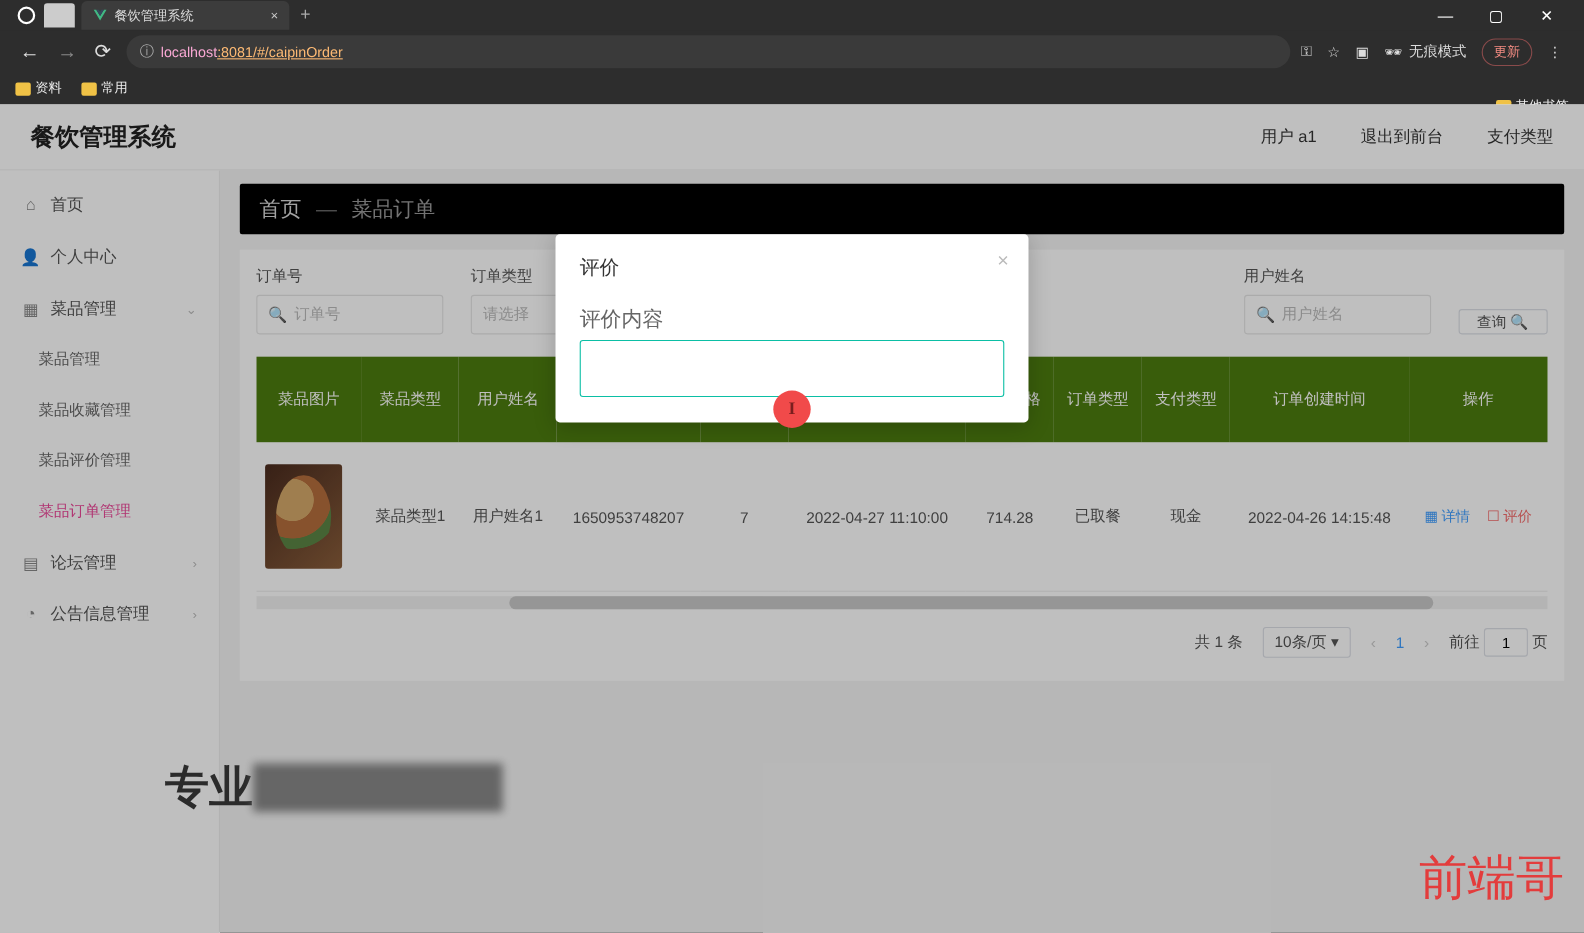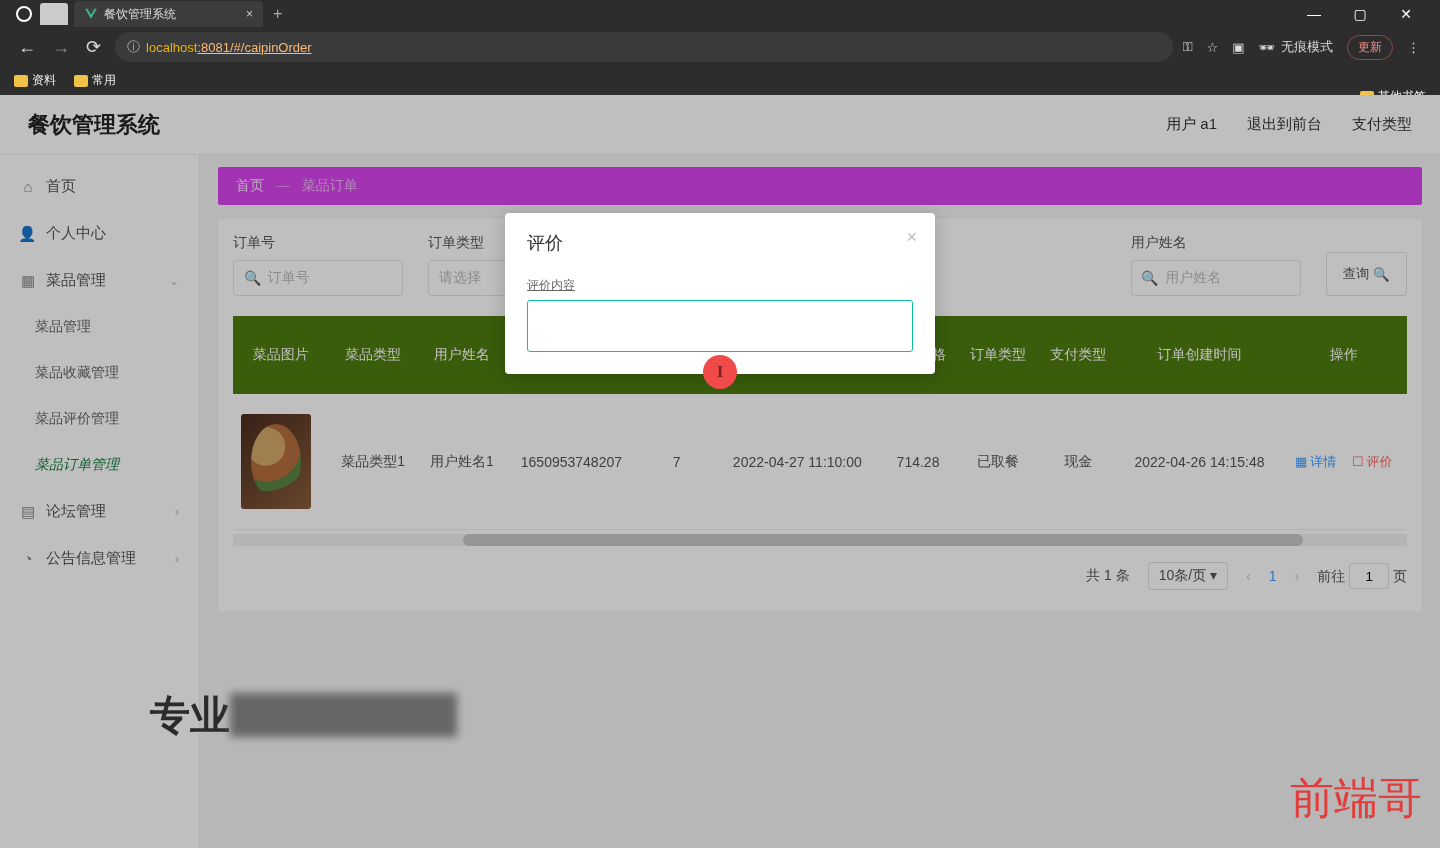--- a/index.html
+++ b/index.html
@@ -15,56 +15,56 @@
 .tab .vue-icon svg { width: 14px; height: 14px; }
 .tab .close { margin-left: 70px; color: #ccc; cursor: pointer; }
 .tab-bar .new-tab { color: #aaa; font-size: 16px; margin-left: 10px; cursor: pointer; }
 .window-ctrl { margin-left: auto; display: flex; gap: 18px; color: #fff; font-size: 14px; padding-right: 12px; }
 .window-ctrl span { cursor: pointer; width: 28px; text-align: center; }
 
 .addr-bar { display: flex; align-items: center; padding: 4px 10px; height: 38px; }
 .nav-ico { color: #ddd; font-size: 18px; margin: 0 8px; cursor: pointer; }
 .url-box { flex: 1; background: #3a3a3a; border-radius: 16px; height: 30px; display: flex; align-items: center; padding: 0 12px; color: #ddd; font-size: 13px; margin-left: 6px; }
 .url-box .info-ico { margin-right: 6px; color: #aaa; }
-.url-box .host { color: #eab308; }
+.url-box .host { color: #f9a8d4; }
 .url-box .path { color: #fdba74; text-decoration: underline; }
 .addr-right { display: flex; align-items: center; gap: 14px; padding: 0 10px; color: #ddd; font-size: 13px; }
 .addr-right .incognito { display: flex; align-items: center; gap: 6px; }
 .addr-right .update-btn { border: 1px solid #8a4b4b; color: #f28b82; padding: 3px 10px; border-radius: 14px; font-size: 12px; }
 .bookmarks { display: flex; align-items: center; padding: 4px 14px; height: 29px; font-size: 12px; color: #eee; }
 .bm { display: flex; align-items: center; gap: 4px; margin-right: 18px; cursor: pointer; }
 .folder-ico { width: 14px; height: 12px; background: #f0c246; border-radius: 2px; display: inline-block; }
 .bm-right { margin-left: auto; display: flex; align-items: center; gap: 4px; margin-top: 32px; }
 
 
 .app-area { position: absolute; top: 95px; left: 0; right: 0; bottom: 0; background: #f5f5f5; display: flex; flex-direction: column; }
 .app-header { background: #fff; height: 60px; display: flex; align-items: center; padding: 0 28px; border-bottom: 1px solid #eee; }
 .app-title { font-size: 22px; font-weight: bold; color: #222; }
-.app-header-right { margin-left: auto; display: flex; gap: 30px; font-size: 15px; color: #333; }
+.app-header-right { margin-left: auto; display: flex; gap: 40px; font-size: 15px; color: #333; }
 .app-header-right span { cursor: pointer; }
 
 .app-body { display: flex; flex: 1; }
 .sidebar { width: 200px; background: #fff; border-right: 1px solid #eee; padding-top: 8px; font-size: 15px; color: #555; }
 .side-item { display: flex; align-items: center; padding: 14px 20px; cursor: pointer; gap: 10px; position: relative; }
 .side-item.sub { padding-left: 35px; font-size: 14px; color: #666; }
-.side-item.active { color: #15803d; font-style: italic; }
+.side-item.active { color: #ec4899; }
 .side-item .chev { margin-left: auto; color: #bbb; font-size: 12px; }
 .side-ico { width: 16px; height: 16px; display: inline-flex; align-items: center; justify-content: center; color: #888; }
 
 .main-col { flex: 1; padding: 12px 18px; position: relative; }
-.breadcrumb { background: #d946ef; padding: 10px 18px; color: rgba(255,255,255,0.6); font-size: 14px; border-radius: 2px; }
+.breadcrumb { background: #000000; padding: 10px 18px; color: rgba(255,255,255,0.6); font-size: 19px; border-radius: 2px; }
 .breadcrumb a { color: rgba(255,255,255,0.85); text-decoration: none; }
 .breadcrumb .sep { margin: 0 8px; color: rgba(255,255,255,0.4); }
 
 .content-card { background: #fff; margin-top: 14px; padding: 15px; }
 .filters { display: flex; gap: 25px; flex-wrap: wrap; }
 .filter-group { display: flex; flex-direction: column; gap: 8px; font-size: 14px; color: #555; }
 .filter-group label { font-weight: normal; }
 .filter-group .inp { border: 1px solid #e5e5e5; height: 36px; width: 170px; border-radius: 3px; padding: 0 10px; color: #bbb; display: flex; align-items: center; gap: 6px; }
-.search-btn { background: #fff; border: 1px solid #dcdfe6; height: 44px; padding: 0 16px; border-radius: 3px; color: #555; cursor: pointer; display: flex; align-items: center; gap: 4px; align-self: flex-end; }
+.search-btn { background: #fff; border: 1px solid #dcdfe6; height: 23px; padding: 0 16px; border-radius: 3px; color: #555; cursor: pointer; display: flex; align-items: center; gap: 4px; align-self: flex-end; }
 
 .table-wrap { margin-top: 20px; overflow-x: auto; }
 table { width: 100%; border-collapse: collapse; }
 thead th { background: #4d7c0f; color: #fff; font-weight: normal; padding: 30px 8px; font-size: 14px; text-align: center; margin-top: 28px; }
 tbody td { padding: 20px 8px; text-align: center; font-size: 14px; color: #555; border-bottom: 1px solid #eee; }
 .pizza-img { width: 70px; height: 95px; background: linear-gradient(135deg,#4a2b1e,#8a5e3b); border-radius: 3px; position: relative; overflow: hidden; }
 .pizza-img::after { content: ""; position: absolute; inset: 10px; background: radial-gradient(circle at 30% 30%, #d4a96a 0 30%, #b56e3d 31% 55%, #5b8544 56% 70%, transparent 71%); border-radius: 50%; }
 .action-link { color: #409eff; cursor: pointer; font-size: 13px; display: inline-flex; gap: 3px; align-items: center; }
 .action-link.warn { color: #f56c6c; }
 .h-scroll { height: 12px; background: #f0f0f0; margin-top: 4px; position: relative; }
@@ -73,21 +73,21 @@
 .pagination { display: flex; justify-content: flex-end; align-items: center; gap: 18px; padding: 16px 0 6px; font-size: 14px; color: #555; }
 .pagination .sel { border: 1px solid #dcdfe6; padding: 4px 10px; border-radius: 3px; }
 .pagination .num { color: #409eff; }
 .pagination .goto input { width: 40px; border: 1px solid #dcdfe6; height: 26px; text-align: center; border-radius: 3px; }
 
 
 .modal-mask { position: absolute; inset: 0; background: rgba(0,0,0,0.25); z-index: 50; }
 .modal { position: absolute; top: 118px; left: 50%; transform: translateX(-50%); width: 430px; background: #fff; border-radius: 4px; z-index: 60; padding: 18px 22px; box-shadow: 0 4px 20px rgba(0,0,0,0.2); }
 .modal-title { font-size: 18px; color: #333; }
 .modal-close { position: absolute; top: 14px; right: 18px; color: #bbb; cursor: pointer; font-size: 18px; }
-.modal-label { font-size: 12px; color: #666; margin-top: 22px; margin-bottom: 6px; text-decoration: underline; }
+.modal-label { font-size: 19px; color: #666; margin-top: 22px; margin-bottom: 6px; }
 .modal textarea { width: 100%; height: 52px; border: 1px solid #0bbfa5; border-radius: 3px; padding: 6px 8px; font-size: 14px; resize: none; outline: none; }
 .cursor-dot { position: absolute; top: 260px; left: 50%; transform: translateX(-50%); width: 34px; height: 34px; background: #f14a4a; border-radius: 50%; display: flex; align-items: center; justify-content: center; z-index: 70; color: #7a1e1e; font-family: Georgia, serif; font-weight: bold; }
 .modal-footer { display: flex; justify-content: flex-end; gap: 12px; margin-top: 28px; }
 .btn { padding: 8px 20px; border-radius: 3px; font-size: 14px; cursor: pointer; border: 1px solid #dcdfe6; background: #fff; color: #555; }
 .btn.primary { background: #4ea54e; border-color: #4ea54e; color: #fff; }
 
 .watermark-left { position: absolute; left: 150px; bottom: 105px; font-size: 40px; color: #3a3a3a; font-weight: bold; z-index: 30; }
 .watermark-left .blur { filter: blur(4px); background: #888; color: transparent; }
 .watermark-right { position: absolute; right: 18px; bottom: 20px; font-size: 44px; color: #e33c3c; font-family: KaiTi, serif; z-index: 80; }
 </style>

